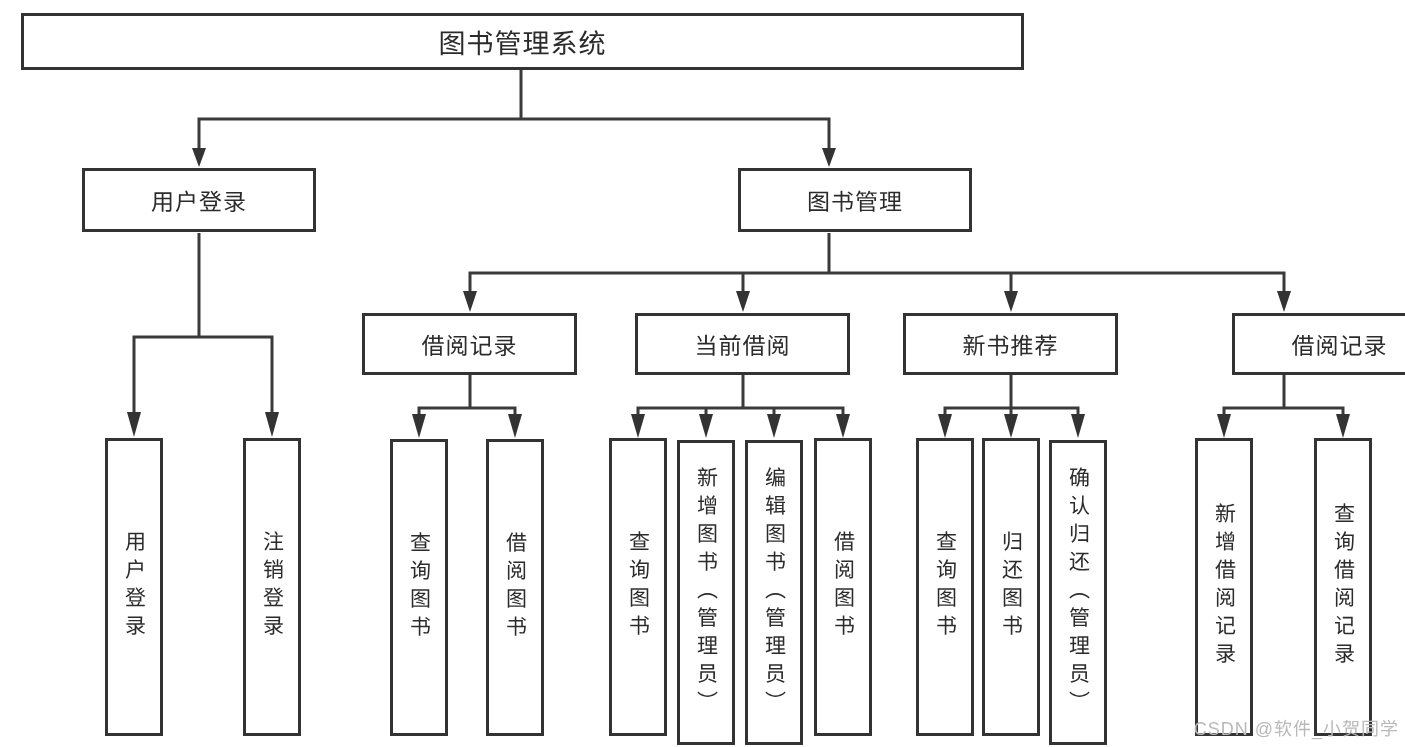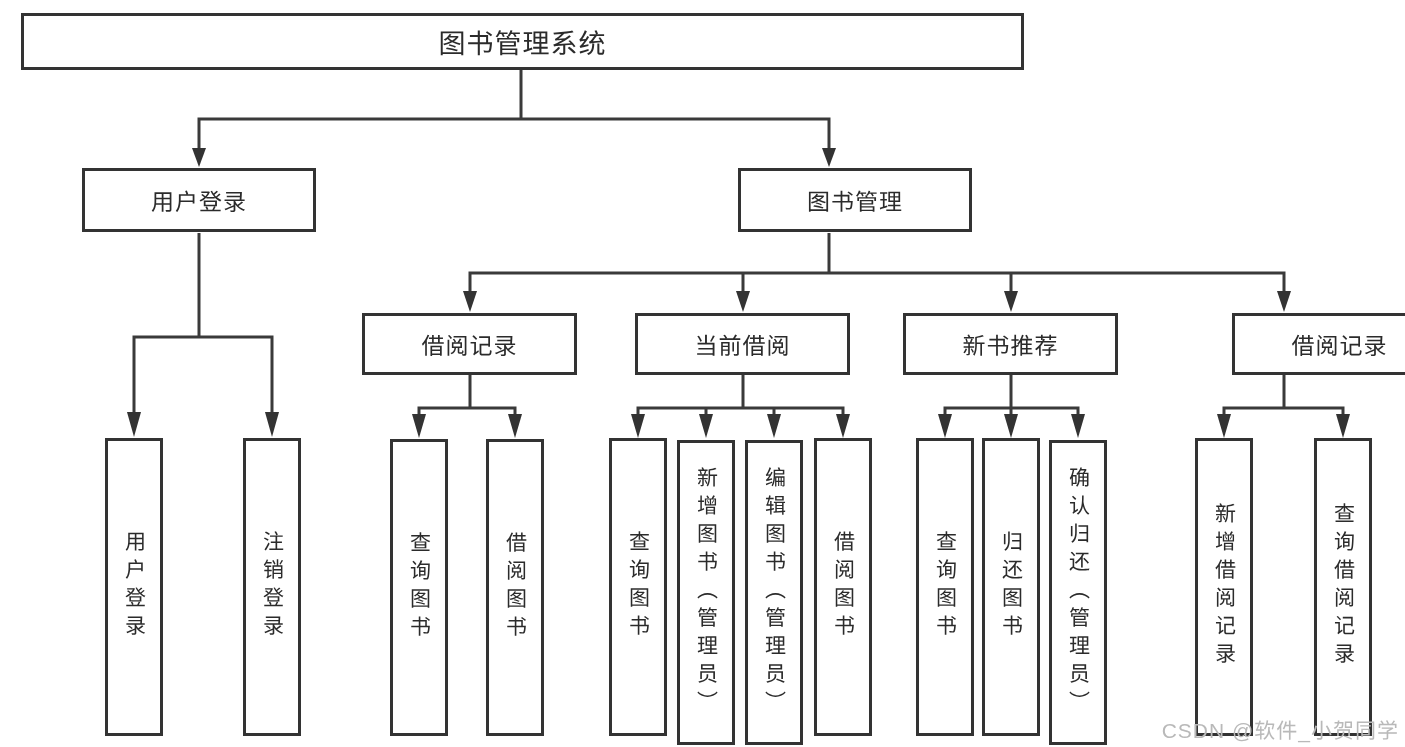--- a/index.html
+++ b/index.html
@@ -61,21 +61,21 @@
   .l-borrow2      { left: 814px;  top: 438px; height: 298px; }
   .l-query3       { left: 916px;  top: 438px; height: 298px; }
   .l-return       { left: 982px;  top: 438px; height: 298px; }
   .l-confirm      { left: 1049px; top: 440px; height: 305px; }
   .l-add-record   { left: 1195px; top: 438px; height: 298px; }
   .l-query-record { left: 1314px; top: 438px; height: 298px; }
   .watermark {
     position: absolute;
     right: 6px;
     top: 714px;
-    font-size: 21px;
+    font-size: 18px;
     color: #b9b9b9;
     letter-spacing: 1px;
     white-space: nowrap;
   }
 </style>
 </head>
 <body>
 
 <div class="canvas">
 

